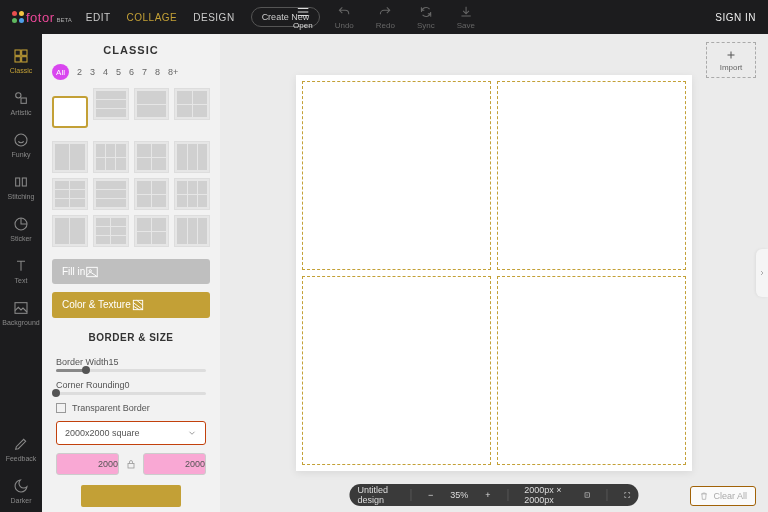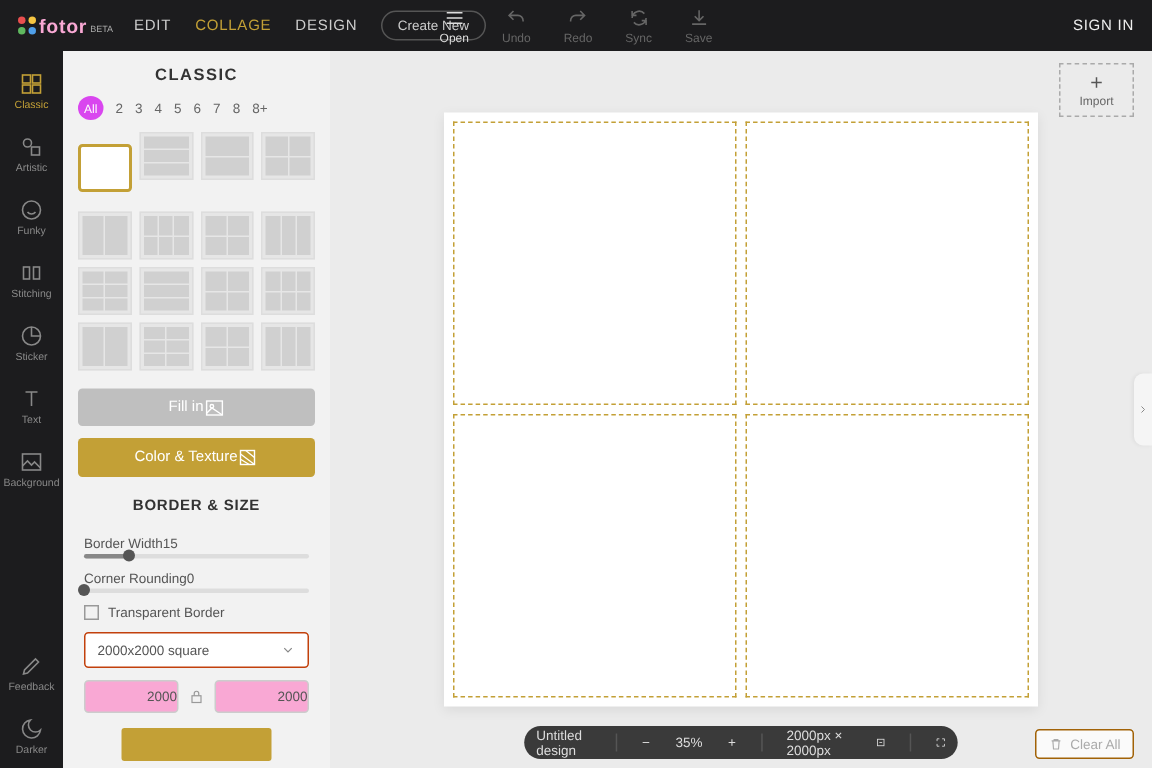--- a/index.html
+++ b/index.html
@@ -5,21 +5,21 @@
 *{box-sizing:border-box;margin:0;padding:0;font-family:-apple-system,BlinkMacSystemFont,"Segoe UI",Arial,sans-serif}
 html,body{width:768px;height:512px;overflow:hidden;background:#1c1c1e}
 .topbar{height:34px;background:#1c1c1e;display:flex;align-items:center;padding:0 12px;color:#ccc;font-size:10px}
 .logo{display:flex;align-items:center;gap:2px;margin-right:14px}
 .logo .dots{width:12px;height:12px;position:relative}
 .logo .dots span{position:absolute;width:5px;height:5px;border-radius:50%}
 .logo .dots .d1{background:#e94f4f;top:0;left:0}
 .logo .dots .d2{background:#f5c542;top:0;right:0}
 .logo .dots .d3{background:#5fb85f;bottom:0;left:0}
 .logo .dots .d4{background:#4f9fe9;bottom:0;right:0}
-.logo .txt{font-weight:700;color:#f9a8d4;font-size:13px;letter-spacing:.5px}
+.logo .txt{font-weight:400;color:#ec4899;font-size:13px;letter-spacing:.5px}
 .logo .beta{font-size:6px;color:#aaa;align-self:flex-end;margin-bottom:2px}
 .nav{display:flex;gap:16px}
 .nav span{cursor:pointer;font-size:10px;letter-spacing:.5px}
 .nav .active{color:#c3a036}
 .create{margin-left:16px;border:1px solid #555;border-radius:12px;padding:4px 10px;font-size:9px;color:#ccc;cursor:pointer}
 .topicons{position:absolute;left:50%;transform:translateX(-50%);display:flex;gap:22px;align-items:center}
 .ti{display:flex;flex-direction:column;align-items:center;gap:2px;color:#666;font-size:8px}
 .ti svg{width:14px;height:14px;stroke:#666;fill:none;stroke-width:1.8}
 .ti.on svg{stroke:#ddd}
 .ti.on{color:#ddd}
@@ -42,21 +42,21 @@
 .tpl div{background:#d0d0d0}
 .tpl.single{grid-template:1fr/1fr}
 .tpl.t2h{grid-template:1fr/1fr 1fr}
 .tpl.t2v{grid-template:1fr 1fr/1fr}
 .tpl.t22{grid-template:1fr 1fr/1fr 1fr}
 .tpl.t3h{grid-template:1fr/1fr 1fr 1fr}
 .tpl.t3v{grid-template:1fr 1fr 1fr/1fr}
 .tpl.tL{grid-template:1fr 1fr/1fr 1fr}
 .tpl.t32{grid-template:1fr 1fr 1fr/1fr 1fr}
 .tpl.t23{grid-template:1fr 1fr/1fr 1fr 1fr}
-.btn{margin:4px 10px;height:26px;border-radius:3px;display:flex;align-items:center;padding:0 10px;font-size:10px;color:#fff;cursor:pointer;justify-content:center}
+.btn{margin:4px 10px;height:26px;border-radius:3px;display:flex;align-items:center;padding:0 10px;font-size:10px;color:#fff;cursor:pointer;justify-content:flex-start}
 .btn.grey{background:#bfbfbf}
 .btn.gold{background:#c3a036}
 .btn svg{width:14px;height:14px;stroke:#fff;fill:none;stroke-width:1.6}
 .sect{text-align:center;font-size:10px;font-weight:600;letter-spacing:.5px;padding:10px 0 6px;color:#333}
 .pcontent{padding:0 14px;font-size:9px;color:#555;overflow:auto}
 .row{display:flex;justify-content:flex-start;margin:8px 0 2px}
 .slider{height:3px;background:#ddd;border-radius:2px;position:relative;margin-bottom:6px}
 .slider .fill{height:100%;background:#888;border-radius:2px}
 .slider .knob{width:8px;height:8px;background:#555;border-radius:50%;position:absolute;top:-3px;transform:translateX(-50%)}
 .chk{display:flex;align-items:center;gap:6px;margin:8px 0}

